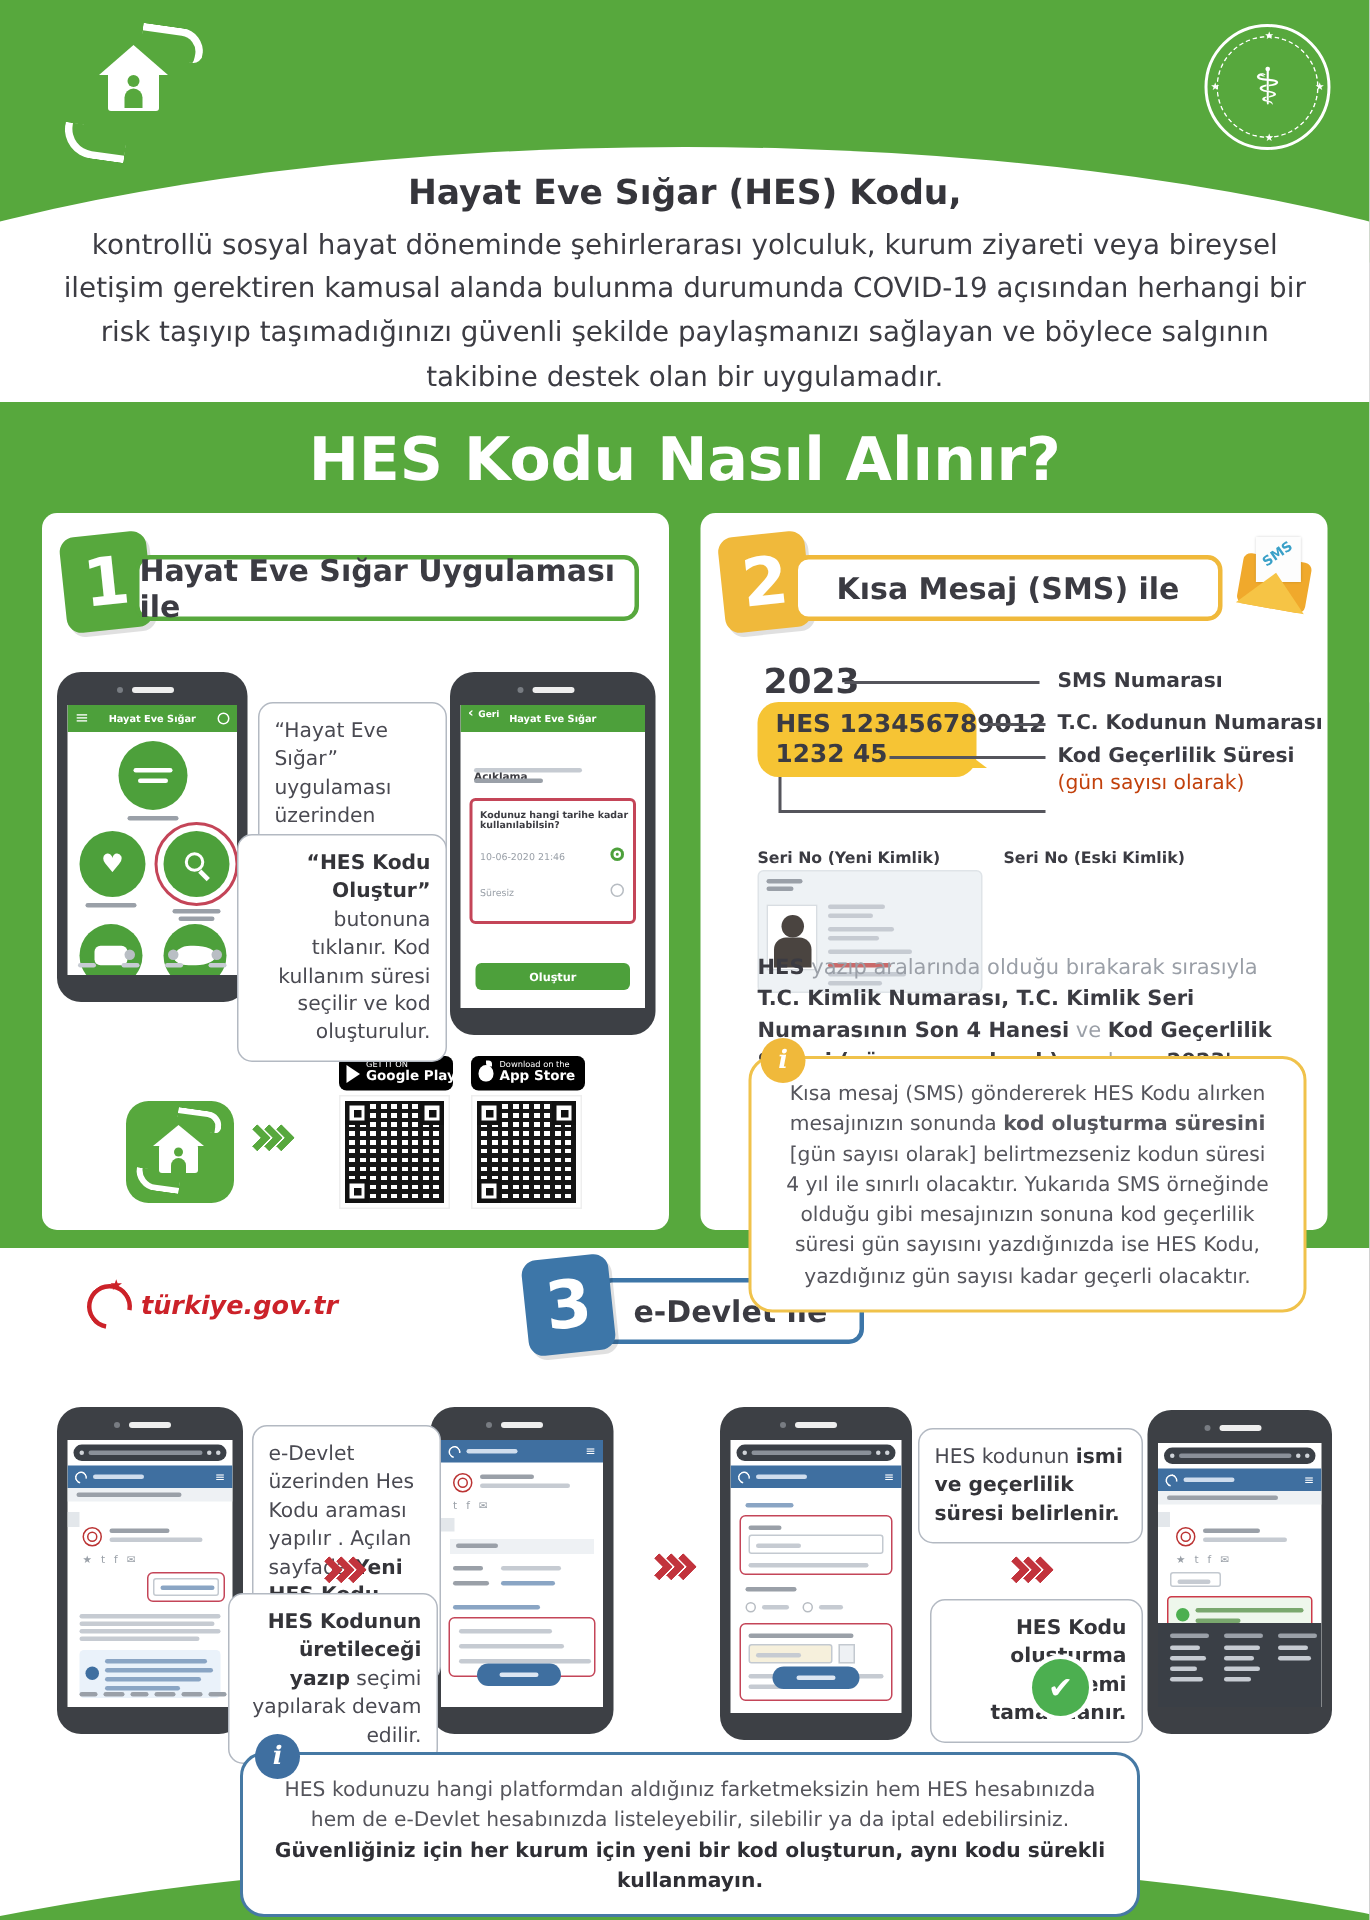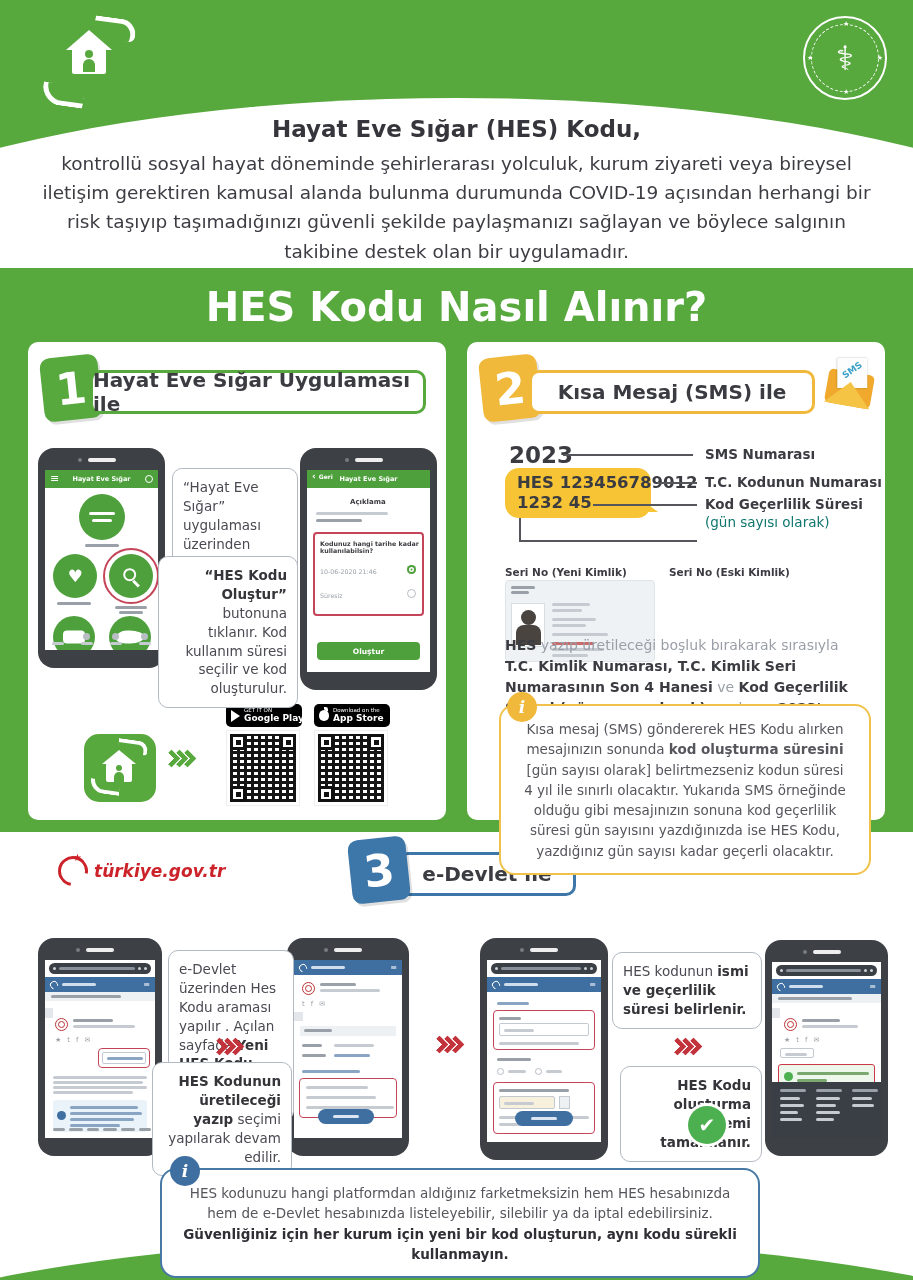--- a/index.html
+++ b/index.html
@@ -114,21 +114,21 @@
   .appicon { position:absolute; left:56px; top:392px; width:72px; height:68px; background:#57a83d; border-radius:15px; }
 
   
   .s2-num { position:absolute; left:42px; top:100px; font-size:23px; font-weight:bold; color:#3b3b42; }
   .line-h { position:absolute; height:2px; background:#55555c; }
   .line-v { position:absolute; width:2px; background:#55555c; }
   .bubble { position:absolute; left:38px; top:126px; width:146px; height:50px; background:#f6c434; border-radius:14px; padding:5px 0 0 12px; }
   .bubble::after { content:""; position:absolute; right:-7px; bottom:6px; width:0; height:0; border-top:9px solid transparent; border-left:12px solid #f6c434; }
   .bubble div { font-size:16.5px; font-weight:bold; color:#3b3b42; line-height:1.22; white-space:nowrap; }
   .s2-lbl { position:absolute; left:238px; font-size:13.5px; font-weight:bold; color:#3b3b42; line-height:1.3; width:180px; }
-  .s2-lbl .nrm { font-weight:normal; color:#0f766e; }
+  .s2-lbl .nrm { font-weight:normal; color:#c2410c; }
   .card-lbl { position:absolute; font-size:10.5px; font-weight:bold; color:#3b3b42; }
   .idcard { position:absolute; border-radius:4px; overflow:hidden; }
   .s2-para { position:absolute; left:38px; top:293px; width:352px; font-size:14px; line-height:1.5; color:#9a9fa7; }
   .s2-para b { color:#3b3b42; }
   .infobox { position:absolute; border-radius:16px; background:#fff; padding:13px 20px 12px; font-size:13.5px; line-height:1.5; color:#55555c; text-align:center; z-index:3; }
   .ib-yellow { border:2.5px solid #f0c24b; left:32px; top:362px; width:372px; }
   .ib-blue { border:2.5px solid #4679a4; left:160px; top:1168px; width:600px; }
   .i-circle { position:absolute; width:30px; height:30px; border-radius:50%; color:#fff; font-family:"DejaVu Serif","Liberation Serif",serif; font-style:italic; font-weight:bold; font-size:17px; display:flex; align-items:center; justify-content:center; z-index:4; }
   .ic-yellow { background:#f0b93b; left:40px; top:350px; }
   .ic-blue { background:#3f6fa0; left:170px; top:1156px; }
@@ -253,21 +253,21 @@
     </div>
 
     <div class="phone" style="left:272px;top:106px;width:137px;height:242px;">
       <div class="speaker"></div>
         <div class="cam"></div>
       <div class="screen">
         <div class="appbar">
           <span class="back"><span>‹</span> <span style="font-size:6px;">Geri</span></span>
           <span class="ttl">Hayat Eve Sığar</span>
         </div>
-        <div class="lbl-dark" style="left:9px;top:28px;margin-left:34px;">Açıklama</div>
+        <div class="lbl-dark" style="left:9px;top:44px;">Açıklama</div>
         <div class="b" style="left:9px;top:42px;width:72px;"></div>
         <div class="b bd" style="left:9px;top:49px;width:46px;"></div>
         <div class="redbox" style="left:6px;top:62px;right:6px;height:84px;">
           <div class="q-txt" style="left:5px;top:6px;width:100px;">Kodunuz hangi tarihe kadar kullanılabilsin?</div>
           <div class="opt-txt" style="left:5px;top:34px;">10-06-2020 21:46</div>
           <div class="radio radio-on" style="right:6px;top:31px;"></div>
           <div class="opt-txt" style="left:5px;top:58px;">Süresiz</div>
           <div class="radio radio-off" style="right:6px;top:55px;"></div>
         </div>
         <div class="btn-green" style="left:10px;right:10px;bottom:12px;height:18px;">Oluştur</div>
@@ -358,21 +358,21 @@
       <div class="b" style="left:46px;top:37px;width:44px;"></div>
       <div class="b" style="left:46px;top:43px;width:34px;"></div>
       <div class="b" style="left:46px;top:52px;width:56px;"></div>
       <div class="b" style="left:46px;top:61px;width:42px;background:#c96a6a;"></div>
       <div class="b" style="left:46px;top:67px;width:52px;"></div>
       <div class="b" style="left:46px;top:73px;width:36px;"></div>
     </div>
     <div class="card-lbl" style="left:202px;top:224px;">Seri No (Eski Kimlik)</div>
 
     <p class="s2-para">
-      <b>HES</b><span> yazıp üretileceği boşluk bırakarak sırasıyla </span><b>T.C. Kimlik Numarası, </b><b>T.C. Kimlik Seri Numarasının Son 4 Hanesi</b><span> ve </span><b>Kod Geçerlilik Süresi (gün sayısı olarak)</b><span> yazılır ve </span><b>2023'e kısa mesaj (SMS)</b><span> olarak gönderilir.</span>
+      <b>HES</b><span> yazıp aralarında olduğu bırakarak sırasıyla </span><b>T.C. Kimlik Numarası, </b><b>T.C. Kimlik Seri Numarasının Son 4 Hanesi</b><span> ve </span><b>Kod Geçerlilik Süresi (gün sayısı olarak)</b><span> yazılır ve </span><b>2023'e kısa mesaj (SMS)</b><span> olarak gönderilir.</span>
     </p>
 
     <div class="i-circle ic-yellow">i</div>
     <div class="infobox ib-yellow">
       <span>Kısa mesaj (SMS) göndererek HES Kodu alırken mesajınızın sonunda </span><b>kod oluşturma süresini</b><span> [gün sayısı olarak] belirtmezseniz kodun süresi 4 yıl ile sınırlı olacaktır. Yukarıda SMS örneğinde olduğu gibi mesajınızın sonuna kod geçerlilik süresi gün sayısını yazdığınızda ise HES Kodu, yazdığınız gün sayısı kadar geçerli olacaktır.</span>
     </div>
   </section>
 
   <div class="s3-logo">
     <div class="swirl-big">

